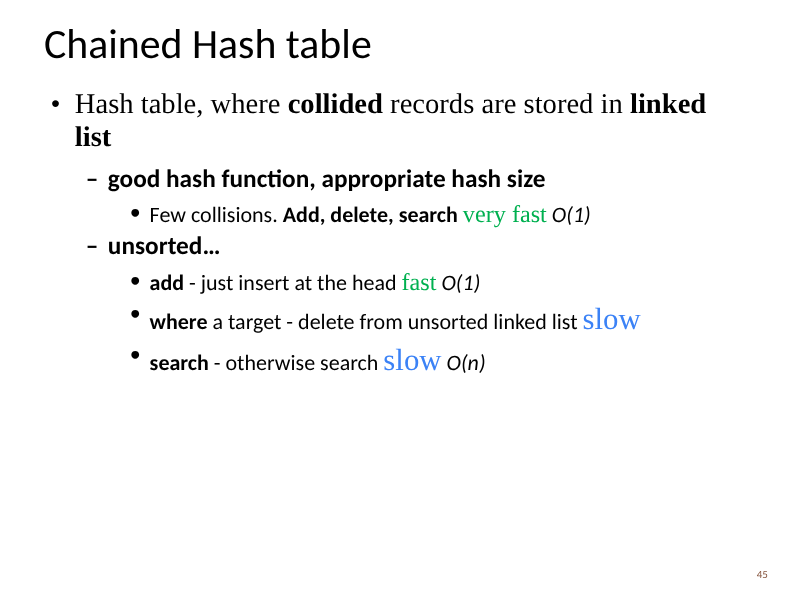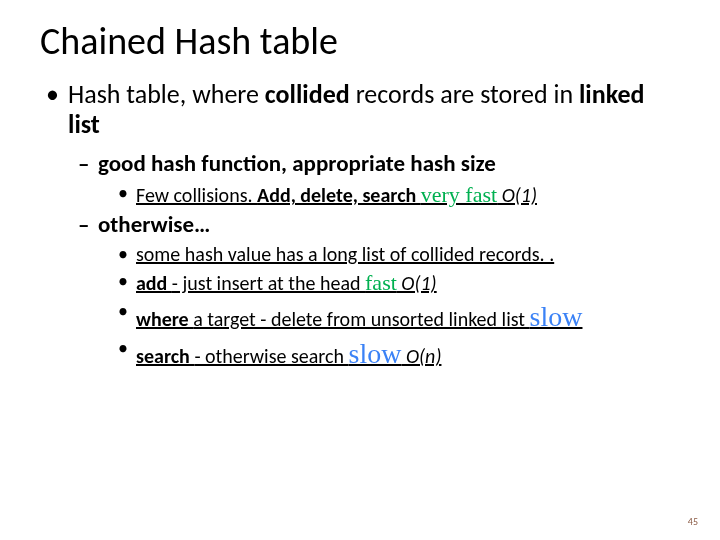--- a/index.html
+++ b/index.html
@@ -20,20 +20,21 @@
     font-weight: 400;
     margin-bottom: 16px;
   }
   .b1 {
     font-size: 26px;
     line-height: 1.15;
     margin-left: 6px;
     padding-left: 22px;
     position: relative;
     margin-bottom: 10px;
+    font-family: Liberation Serif, serif;
   }
   .b1::before {
     content: "•";
     position: absolute;
     left: 0;
     top: 0;
   }
   .b2 {
     font-size: 23px;
     line-height: 1.2;
@@ -48,21 +49,20 @@
     left: 0;
     top: 0;
   }
   .b3 {
     font-size: 20px;
     line-height: 1.25;
     margin-left: 78px;
     padding-left: 18px;
     position: relative;
     margin-bottom: 2px;
-    text-decoration: underline;
   }
   .b3::before {
     content: "•";
     position: absolute;
     left: 0;
     top: 0;
   }
   .bold { font-weight: 700; }
   .italic { font-style: italic; }
   .green {
@@ -96,26 +96,23 @@
 
   <div class="b2 bold">
     <span>good hash function, appropriate hash size</span>
   </div>
 
   <div class="b3">
     <span>Few collisions. </span><span class="bold">Add, delete, search </span><span class="green">very fast</span><span class="italic"> O(1)</span>
   </div>
 
   <div class="b2 bold">
-    <span>otherwise…</span>
+    <span>unsorted…</span>
   </div>
 
-  <div class="b3">
-    <span>some hash value has a long list of collided records. .</span>
-  </div>
 
   <div class="b3">
     <span class="bold">add </span><span>- just insert at the head </span><span class="green">fast</span><span class="italic"> O(1)</span>
   </div>
 
   <div class="b3">
     <span class="bold">where </span><span>a target - delete from unsorted linked list </span><span class="red">slow</span>
   </div>
 
   <div class="b3">

